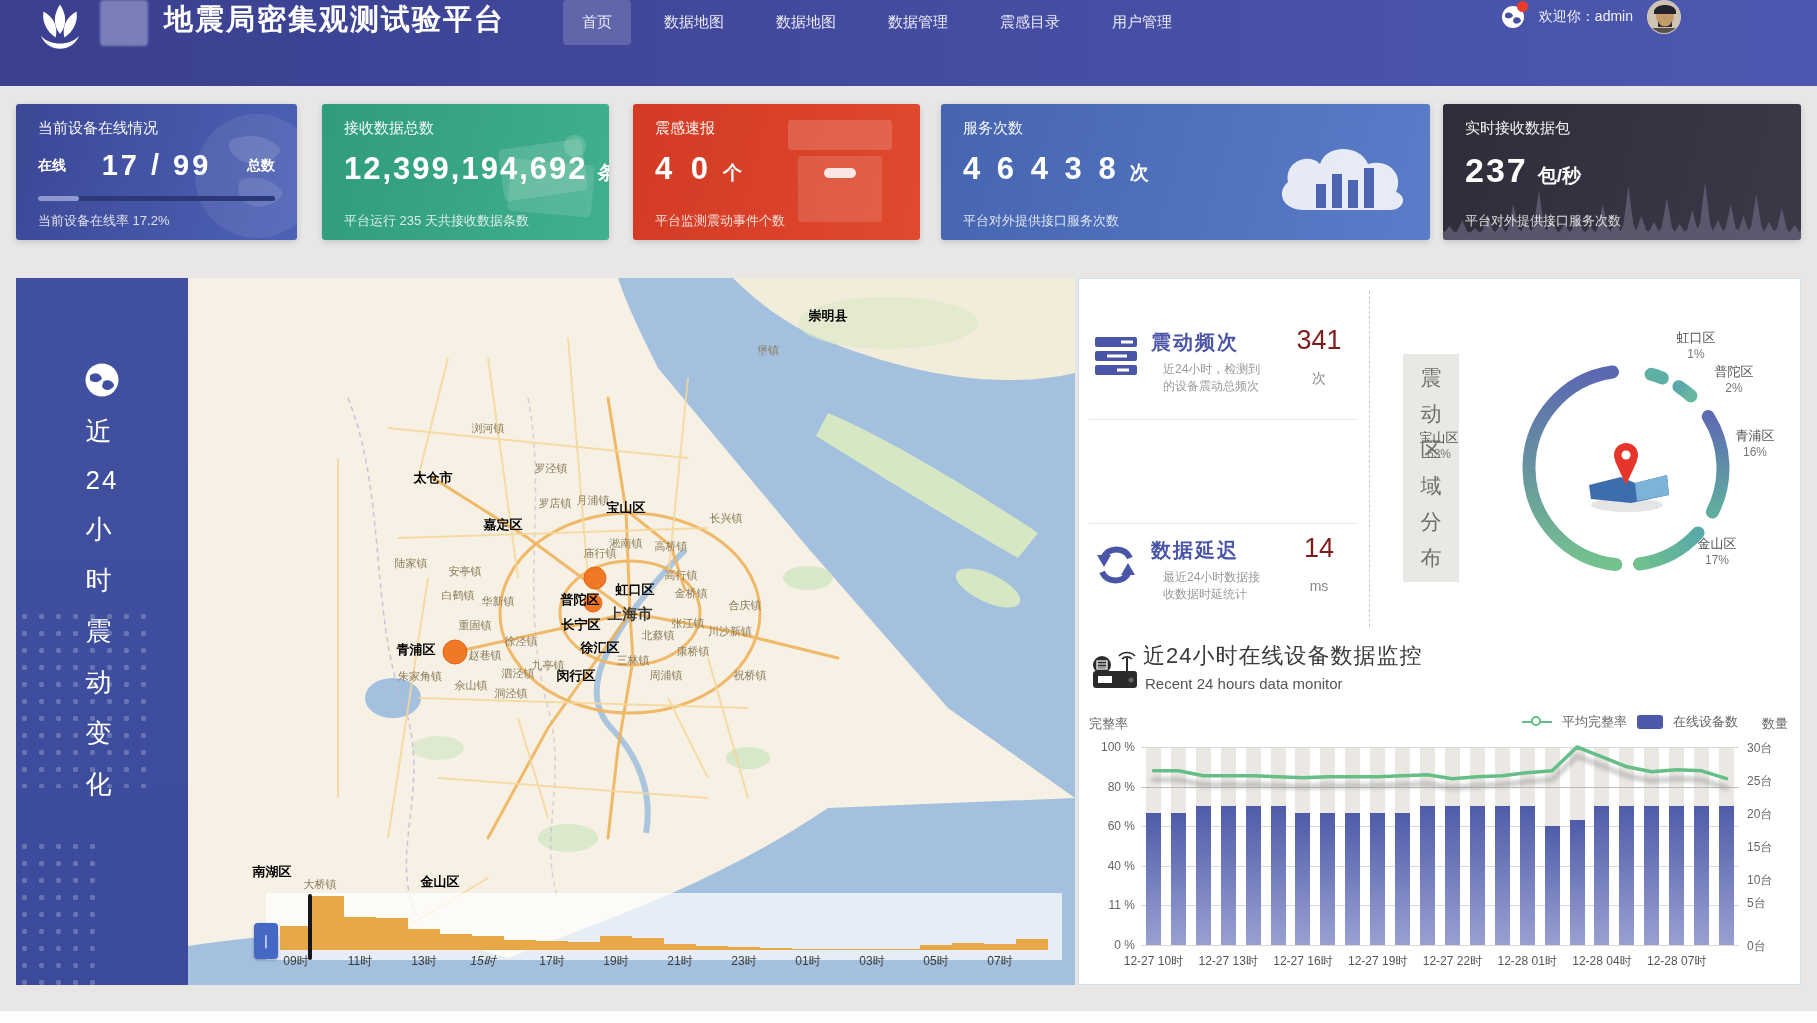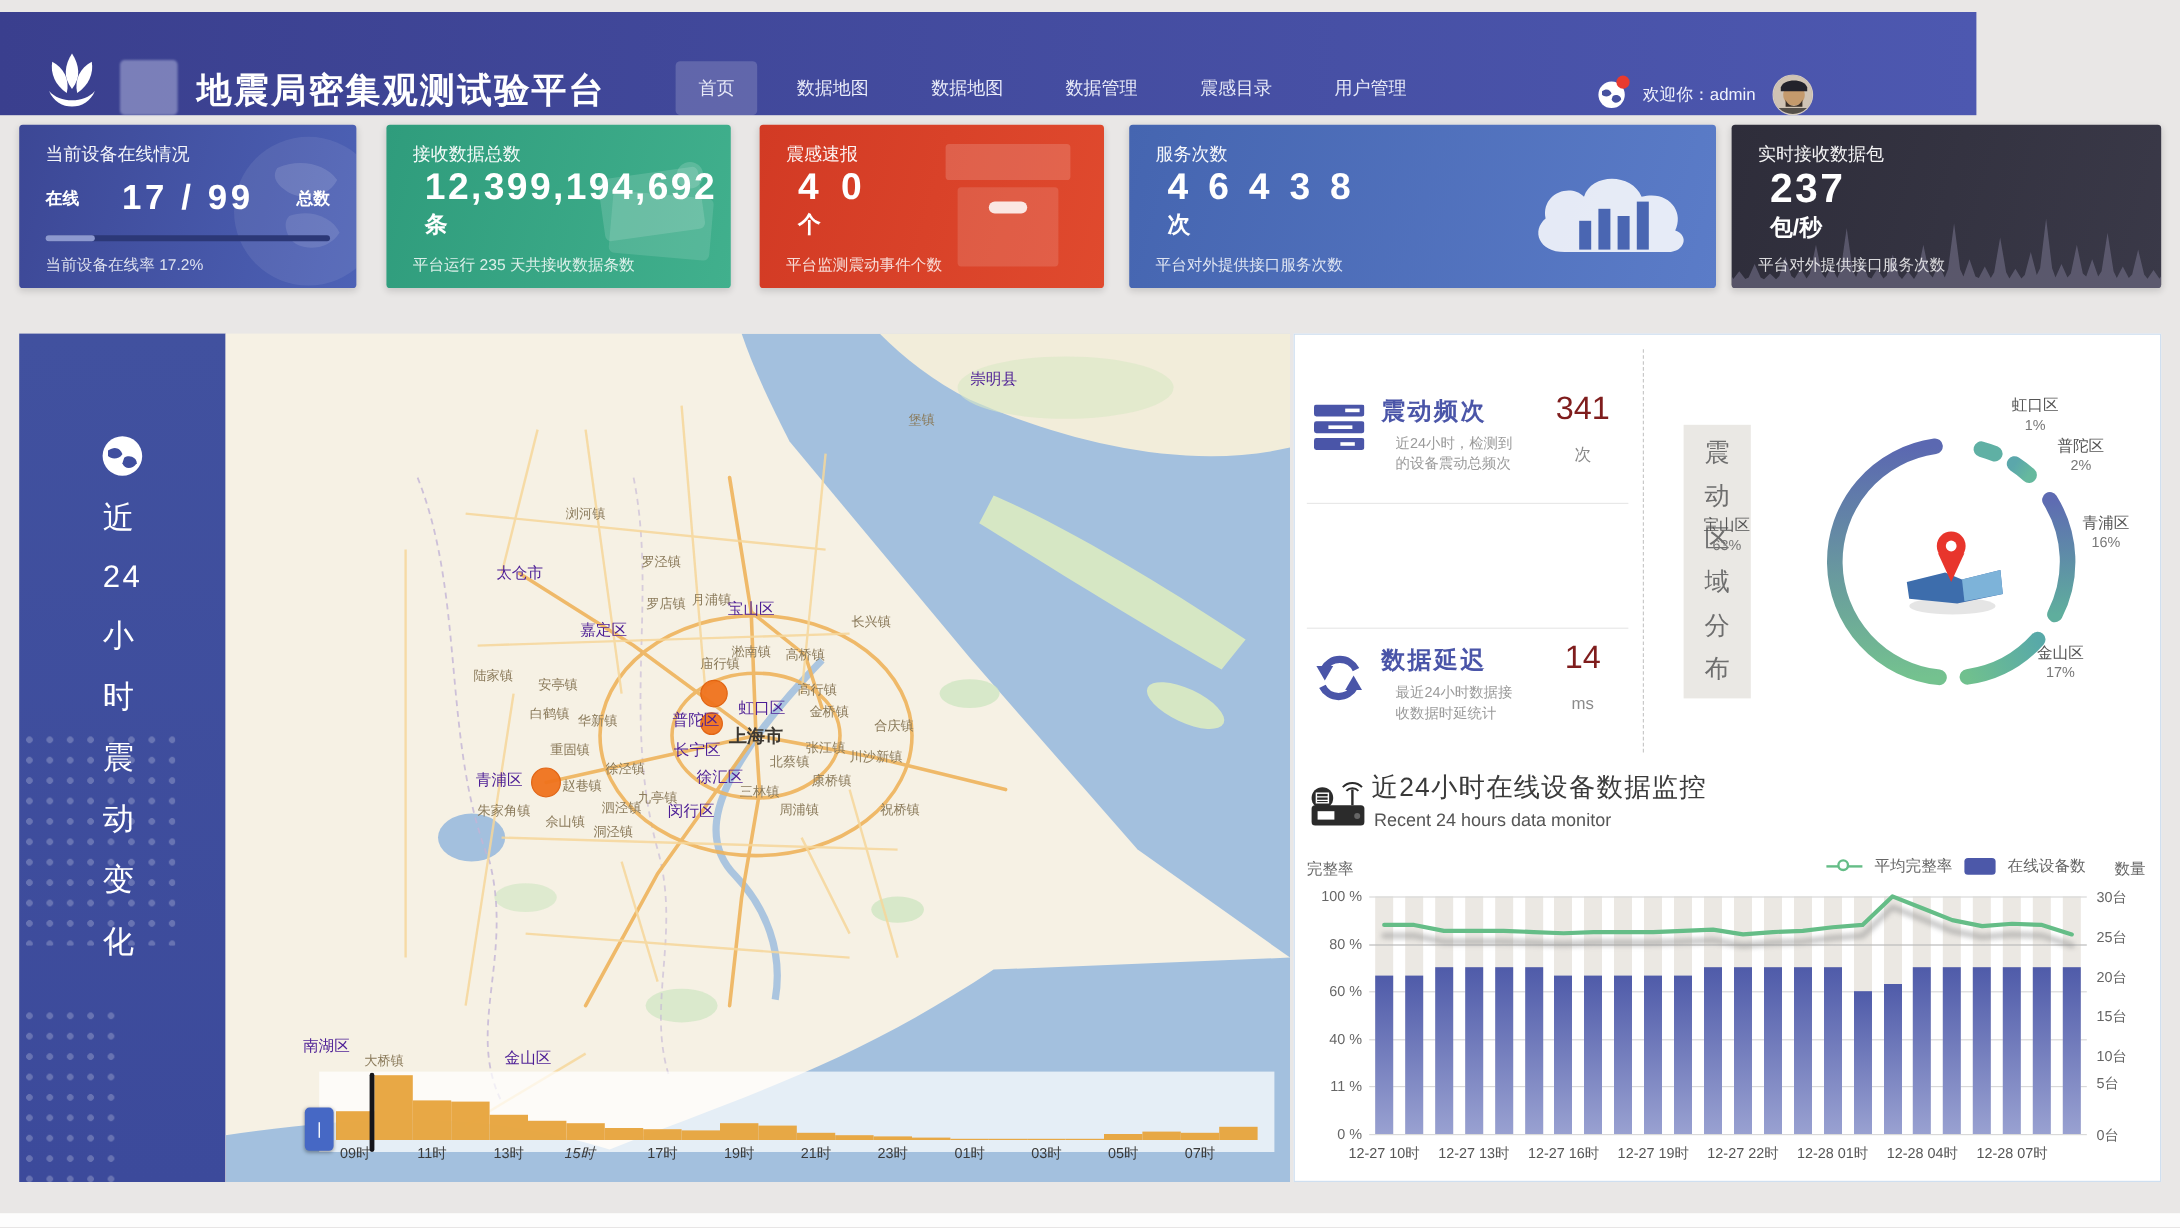--- a/index.html
+++ b/index.html
@@ -1,38 +1,38 @@
 <!DOCTYPE html>
 <html><head>
 <meta charset="utf-8">
 <style>
   html,body{margin:0;padding:0;background:#dfdddd;}
   *{box-sizing:border-box;}
   #app{position:relative;width:1817px;height:1023px;background:#e9e7e6;font-family:"Liberation Sans",sans-serif;overflow:hidden;}
   .abs{position:absolute;}
 
   
-  #header{position:absolute;left:0;top:0;width:1647px;height:86px;background:linear-gradient(90deg,#3a3f8e,#4d58b0);display:flex;align-items:flex-end;color:#fff;margin-top:10px;}
+  #header{position:absolute;left:0;top:0;width:1817px;height:86px;background:linear-gradient(90deg,#3a3f8e,#4d58b0);display:flex;align-items:flex-start;color:#fff;}
   #logo{margin-left:34px;width:52px;height:56px;flex:0 0 auto;}
   #redacted{width:48px;height:46px;margin-left:14px;border-radius:4px;background:rgba(200,205,235,.45);filter:blur(1px);}
   #main-title{margin-left:16px;font-size:29px;font-weight:bold;letter-spacing:2px;white-space:nowrap;}
   #nav{display:flex;margin-left:58px;align-items:center;}
   .nav-item{padding:13px 19px;font-size:15px;color:#e8eaf8;cursor:pointer;border-radius:4px;margin-right:14px;white-space:nowrap;}
   .nav-item.active{background:rgba(255,255,255,.17);}
   #welcome{margin-left:auto;margin-right:136px;display:flex;align-items:center;gap:14px;}
   #notif-globe{position:relative;width:24px;height:24px;}
   #notif-dot{position:absolute;right:-3px;top:-4px;width:11px;height:11px;border-radius:50%;background:#e93a2e;}
   #welcome-text{font-size:14px;color:#f0f2fc;}
   #avatar{width:34px;height:34px;border-radius:50%;overflow:hidden;background:#b9aa9a;cursor:pointer;border:1px solid rgba(255,255,255,.4);}
 
   
   .card{position:absolute;top:104px;height:136px;border-radius:3px;color:#fff;padding:15px 22px;overflow:hidden;box-shadow:0 2px 6px rgba(0,0,0,.15);}
   .card .wm{position:absolute;pointer-events:none;}
   .card-title{font-size:15px;color:rgba(255,255,255,.95);position:relative;}
-  .card-valrow{position:relative;display:flex;align-items:baseline;flex-direction:column;}
+  .card-valrow{position:relative;margin-top:13px;display:flex;align-items:baseline;}
   .card-value{font-size:31px;font-weight:bold;letter-spacing:2px;}
   .card-unit{font-size:19px;font-weight:bold;margin-left:10px;}
   .card-caption{position:absolute;left:22px;bottom:10px;font-size:13px;color:rgba(255,255,255,.82);white-space:nowrap;}
   #card-online{left:16px;width:281px;background:linear-gradient(105deg,#3c4795,#4d62b6);}
   #card-received{left:322px;width:287px;background:linear-gradient(105deg,#2f9c7c,#41b08d);}
   #card-quake{left:633px;width:287px;background:linear-gradient(105deg,#d23a24,#e04a2e);}
   #card-service{left:941px;width:489px;background:linear-gradient(105deg,#4565b0,#5b7cc8);}
   #card-realtime{left:1443px;width:358px;background:linear-gradient(105deg,#2e2d3a,#3a3948);}
   #online-row{display:flex;align-items:center;margin-top:11px;position:relative;}
   .online-side{font-size:14px;font-weight:bold;}
@@ -42,21 +42,21 @@
 
   
   #side{position:absolute;left:16px;top:278px;width:172px;height:707px;background:linear-gradient(180deg,#41519f,#3c4a9b);display:flex;flex-direction:column;align-items:center;overflow:hidden;}
   .side-dots{position:absolute;background-image:radial-gradient(rgba(255,255,255,.22) 2.5px,transparent 3px);background-size:17px 17px;}
   #side-globe{margin-top:84px;}
   .side-char{color:#fff;font-size:26px;margin-top:16px;letter-spacing:2px;position:relative;}
 
   #map{position:absolute;left:188px;top:278px;width:887px;height:707px;background:#f6f1e4;overflow:hidden;cursor:grab;}
   .mlabel{position:absolute;transform:translate(-50%,-50%);white-space:nowrap;pointer-events:none;}
   .mlabel.t{font-size:11px;color:#8a7a5a;}
-  .mlabel.d{font-size:13px;color:#4c1d95;font-weight:normal;}
+  .mlabel.d{font-size:13px;color:#000000;font-weight:bold;}
   .mlabel.big{font-size:15px;color:#3c3832;font-weight:bold;}
   #tl{position:absolute;left:78px;top:615px;width:796px;height:67px;background:rgba(255,255,255,.72);}
   .tl-bar{position:absolute;background:#e7a33b;opacity:.95;}
   .tl-label{position:absolute;top:60px;transform:translateX(-50%);font-size:12px;color:#3a3a3a;}
   #tl-btn{position:absolute;left:66px;top:645px;width:24px;height:36px;background:#4668c5;border-radius:4px;color:#fff;text-align:center;line-height:36px;font-size:13px;cursor:pointer;box-shadow:0 1px 3px rgba(0,0,0,.3);}
   #tl-cursor{position:absolute;left:120px;top:616px;width:4px;height:66px;background:#15151a;border-radius:2px;}
 
   #right-panel{position:absolute;left:1078px;top:278px;width:723px;height:707px;background:#fff;border:1px solid #cfdff0;}
   .stat-row{position:absolute;left:0;width:290px;height:92px;}
   .stat-icon{position:absolute;left:16px;top:12px;width:42px;height:40px;}

